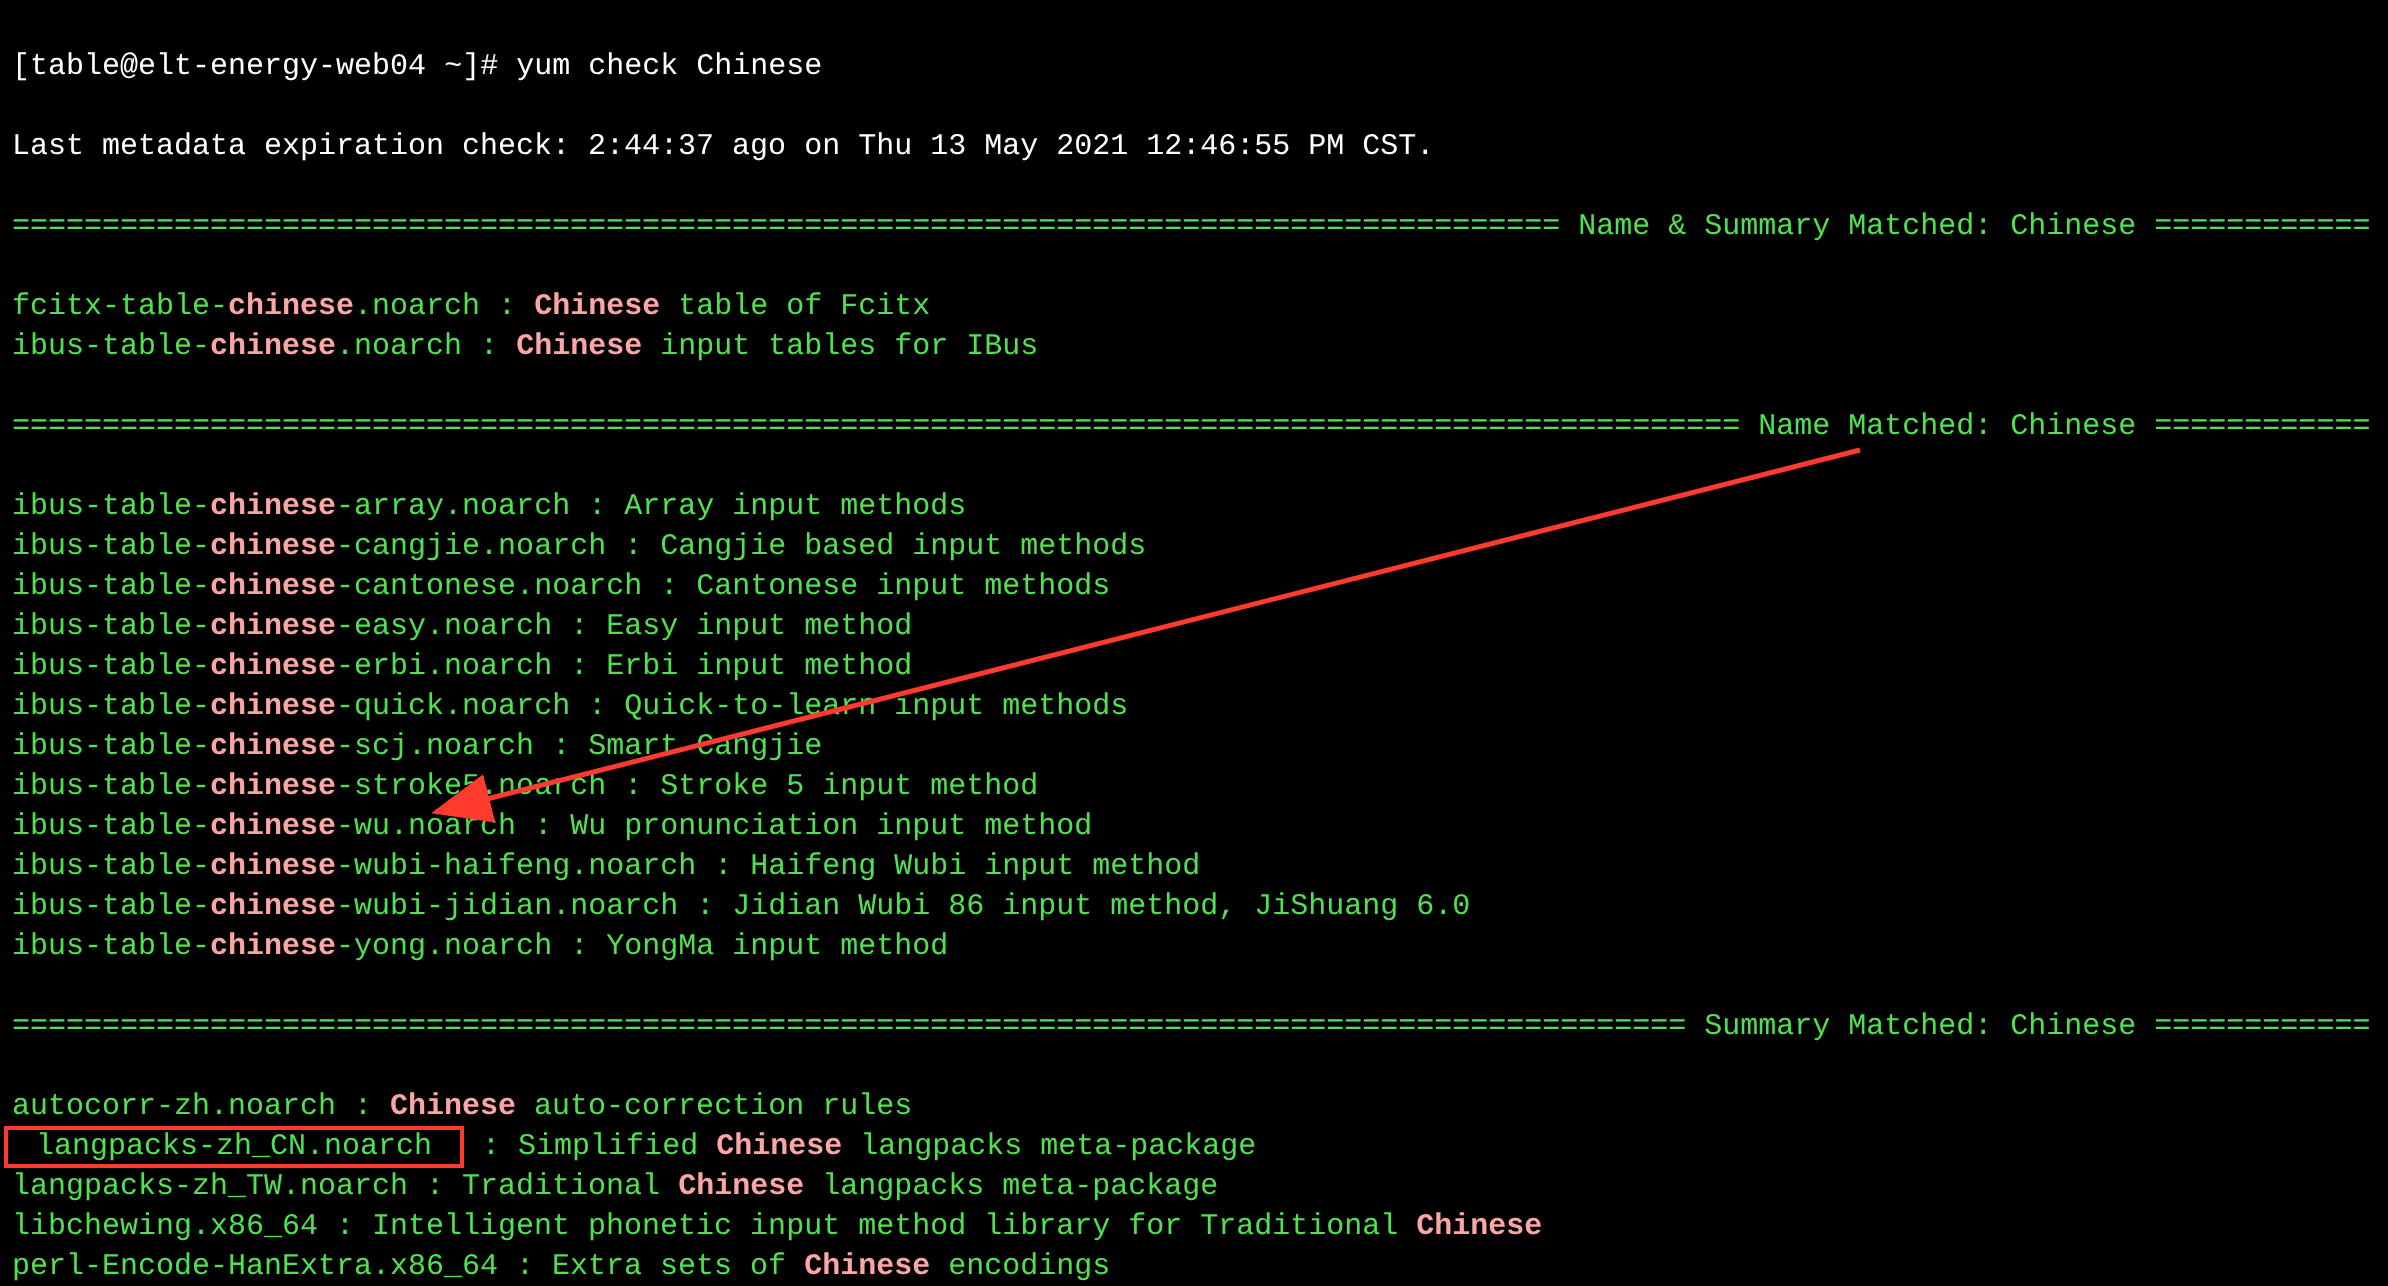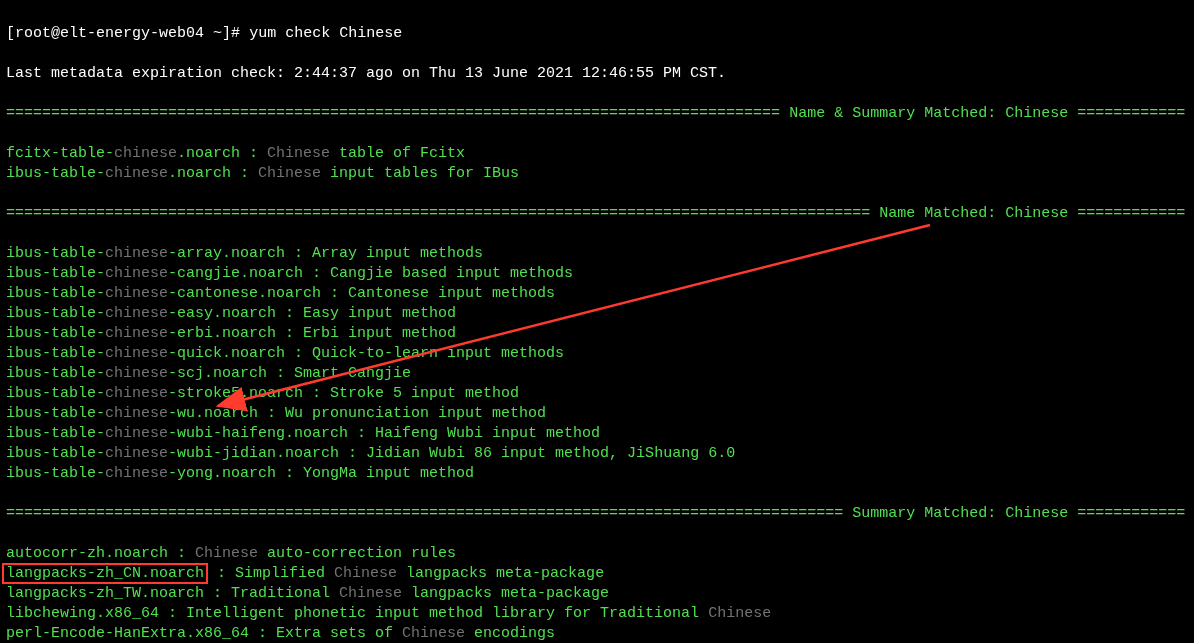--- a/index.html
+++ b/index.html
@@ -13,34 +13,34 @@
     width: 1194px;
     height: 643px;
     overflow: hidden;
     position: relative;
   }
   .term {
     padding: 4px 6px;
     white-space: pre;
   }
   .green { color: #50e050; }
-  .purple { color: #737373; font-weight: normal; }
+  .purple { color: #fca5a5; font-weight: bold; }
   .white { color: #ffffff; }
-  .hl { border: 2px solid #ff3a2f; padding: 0 2px; margin-left: -4px; }
+  .hl { border: 2px solid #ff3a2f; padding: 0 14px; margin-left: -4px; }
   .arrow {
     position: absolute;
     pointer-events: none;
   }
 </style>
 </head>
 <body>
 
 <div class="term">
-<div><span class="white">[</span><span>root@elt-energy-web04</span><span class="white"> </span><span>~</span><span class="white">]</span><span>#</span><span class="white"> </span><span>yum check Chinese</span></div>
-<div>Last metadata expiration check: 2:44:37 ago on Thu 13 June 2021 12:46:55 PM CST.</div>
+<div><span class="white">[</span><span>table@elt-energy-web04</span><span class="white"> </span><span>~</span><span class="white">]</span><span>#</span><span class="white"> </span><span>yum check Chinese</span></div>
+<div>Last metadata expiration check: 2:44:37 ago on Thu 13 May 2021 12:46:55 PM CST.</div>
 <div id="sec-ns"><span class="green">====================================================================================== Name &amp; Summary Matched: Chinese ============</span></div>
 <div id="ns-block"><div><span class="green">fcitx-table-</span><span class="purple">chinese</span><span class="green">.noarch : </span><span class="purple">Chinese</span><span class="green"> table of Fcitx</span></div><div><span class="green">ibus-table-</span><span class="purple">chinese</span><span class="green">.noarch : </span><span class="purple">Chinese</span><span class="green"> input tables for IBus</span></div></div>
 <div id="sec-name"><span class="green">================================================================================================ Name Matched: Chinese ============</span></div>
 <div id="name-block"><div><span class="green">ibus-table-</span><span class="purple">chinese</span><span class="green">-array.noarch : Array input methods</span></div><div><span class="green">ibus-table-</span><span class="purple">chinese</span><span class="green">-cangjie.noarch : Cangjie based input methods</span></div><div><span class="green">ibus-table-</span><span class="purple">chinese</span><span class="green">-cantonese.noarch : Cantonese input methods</span></div><div><span class="green">ibus-table-</span><span class="purple">chinese</span><span class="green">-easy.noarch : Easy input method</span></div><div><span class="green">ibus-table-</span><span class="purple">chinese</span><span class="green">-erbi.noarch : Erbi input method</span></div><div><span class="green">ibus-table-</span><span class="purple">chinese</span><span class="green">-quick.noarch : Quick-to-learn input methods</span></div><div><span class="green">ibus-table-</span><span class="purple">chinese</span><span class="green">-scj.noarch : Smart Cangjie</span></div><div><span class="green">ibus-table-</span><span class="purple">chinese</span><span class="green">-stroke5.noarch : Stroke 5 input method</span></div><div><span class="green">ibus-table-</span><span class="purple">chinese</span><span class="green">-wu.noarch : Wu pronunciation input method</span></div><div><span class="green">ibus-table-</span><span class="purple">chinese</span><span class="green">-wubi-haifeng.noarch : Haifeng Wubi input method</span></div><div><span class="green">ibus-table-</span><span class="purple">chinese</span><span class="green">-wubi-jidian.noarch : Jidian Wubi 86 input method, JiShuang 6.0</span></div><div><span class="green">ibus-table-</span><span class="purple">chinese</span><span class="green">-yong.noarch : YongMa input method</span></div></div>
 <div id="sec-sum"><span class="green">============================================================================================= Summary Matched: Chinese ============</span></div>
 <div id="sum-block"><div><span class="green">autocorr-zh.noarch : </span><span class="purple">Chinese</span><span class="green"> auto-correction rules</span></div><div><span class="green hl">langpacks-zh_CN.noarch</span><span class="green"> : Simplified </span><span class="purple">Chinese</span><span class="green"> langpacks meta-package</span></div><div><span class="green">langpacks-zh_TW.noarch : Traditional </span><span class="purple">Chinese</span><span class="green"> langpacks meta-package</span></div><div><span class="green">libchewing.x86_64 : Intelligent phonetic input method library for Traditional </span><span class="purple">Chinese</span><span class="green"></span></div><div><span class="green">perl-Encode-HanExtra.x86_64 : Extra sets of </span><span class="purple">Chinese</span><span class="green"> encodings</span></div></div>
 </div>
 
 <svg class="arrow" width="1194" height="643" style="left:0;top:0">
   <defs>

